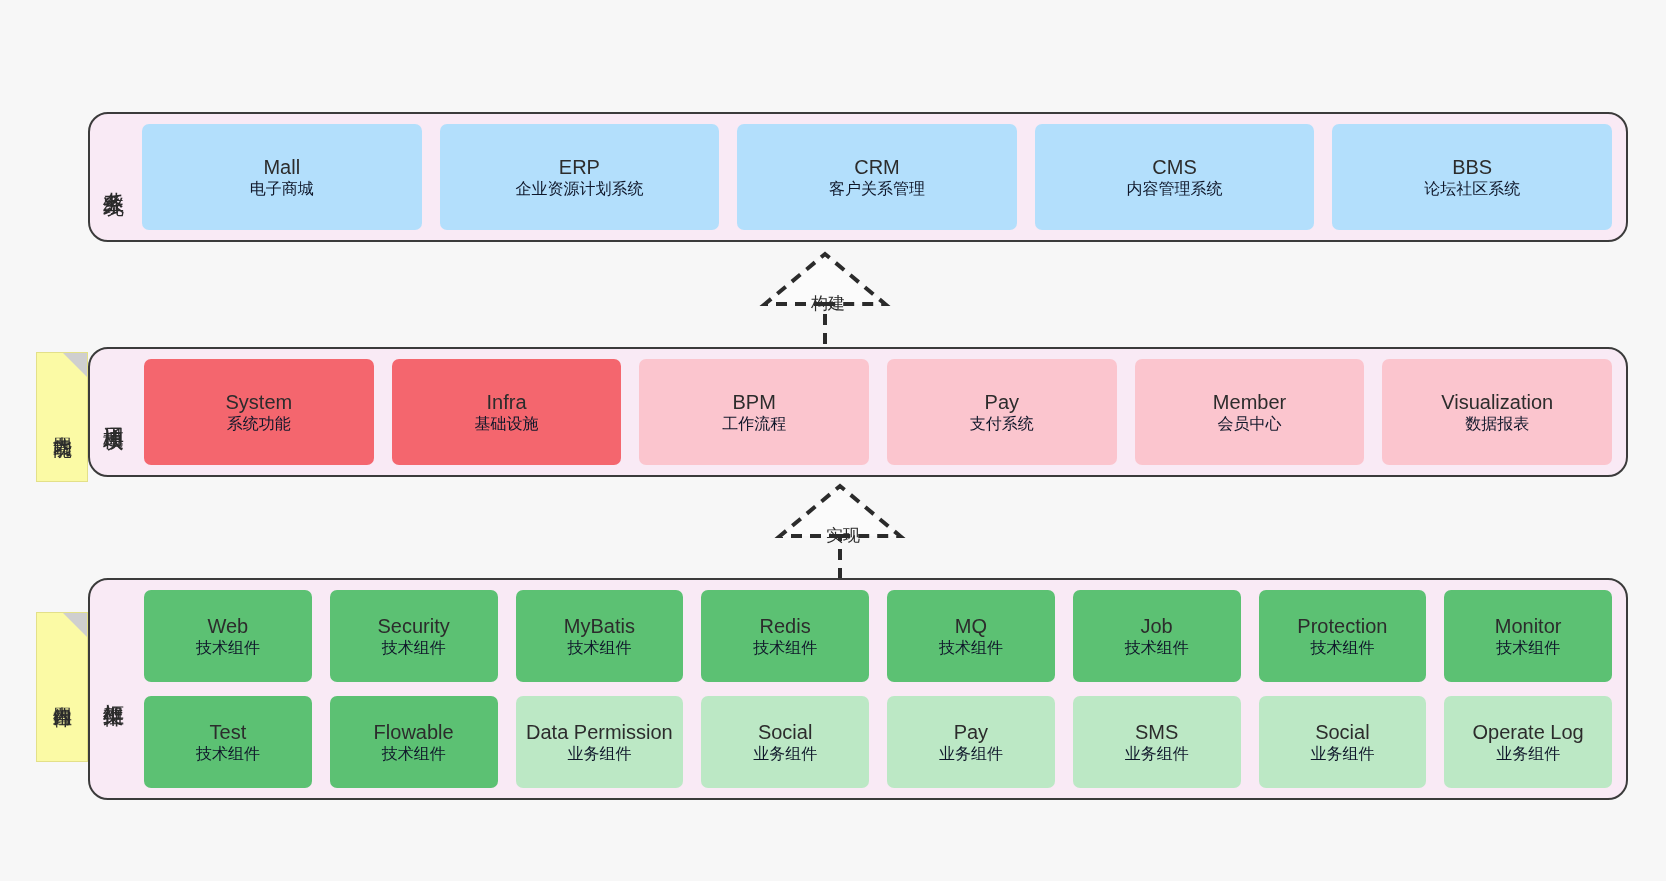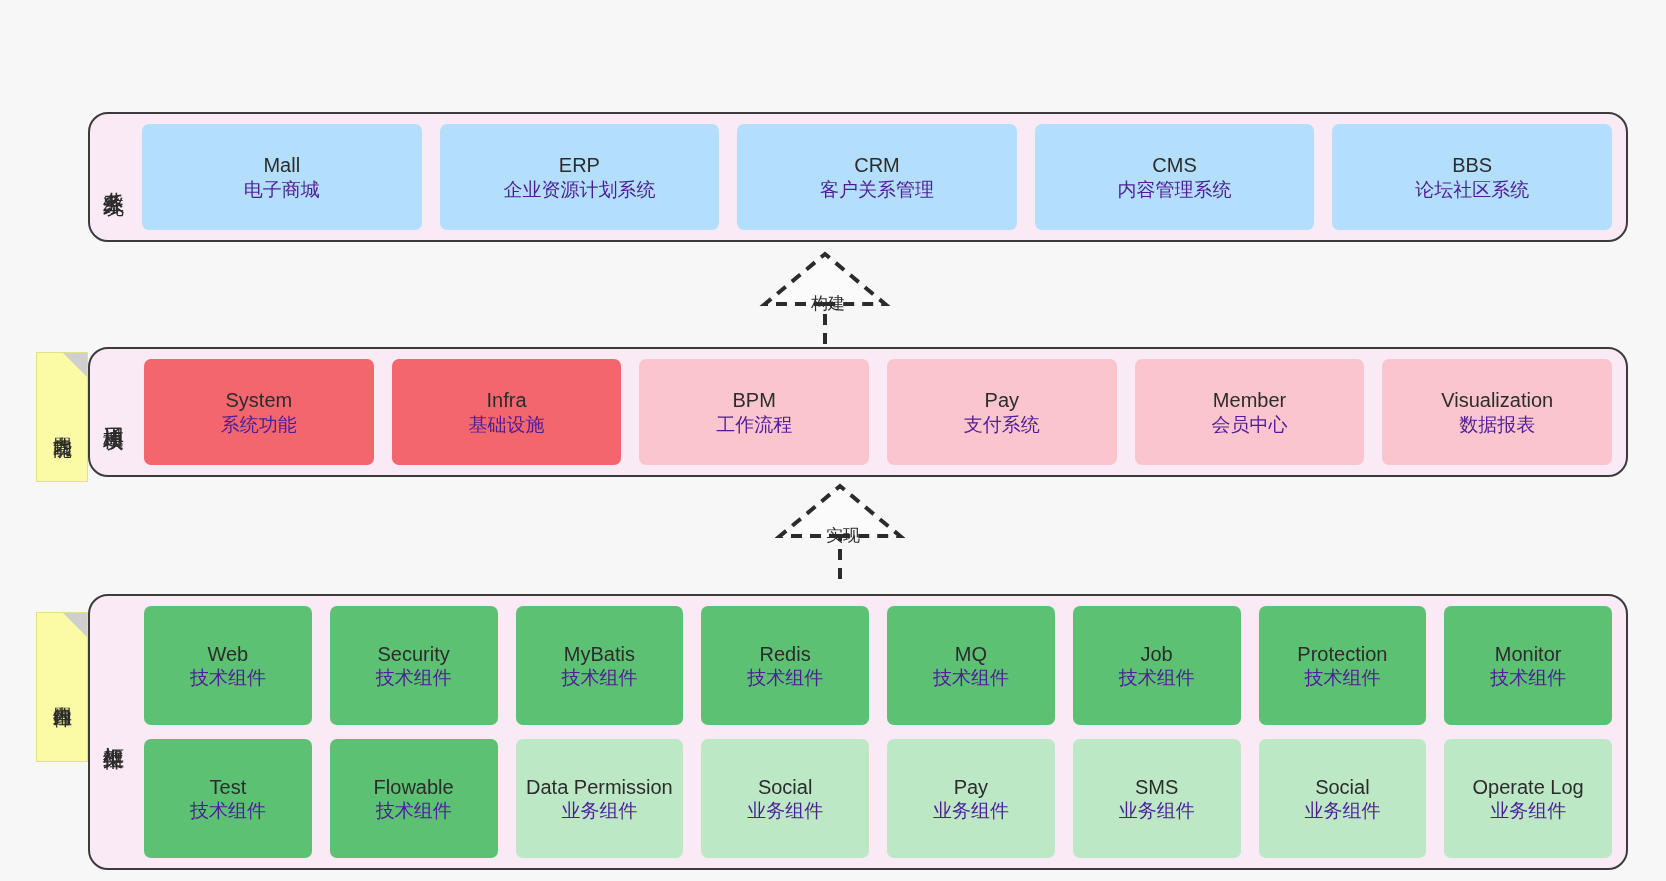--- a/index.html
+++ b/index.html
@@ -59,33 +59,33 @@
     display:flex;
     flex-direction:column;
     align-items:center;
     justify-content:center;
     text-align:center;
     line-height:1.22;
     box-sizing:border-box;
     padding:4px 3px;
   }
   .cell .en{font-size:20px;color:#2c2c2c;}
-  .cell .cn{font-size:19px;color:#4c1d95;}
+  .cell .cn{font-size:16px;color:#0f172a;}
 
   
   .c-blue{background:#b3dffc;}
   .c-red{background:#f4666e;}
   .c-pink{background:#fbc5ce;}
   .c-green{background:#5cc173;}
   .c-greenlight{background:#bce8c5;}
 
   
   #panel-business{left:88px;top:112px;width:1540px;height:130px;}
   #panel-modules{left:88px;top:347px;width:1540px;height:130px;}
-  #panel-framework{left:88px;top:578px;width:1540px;height:276px;margin-top:16px;}
+  #panel-framework{left:88px;top:578px;width:1540px;height:222px;}
 
   #panel-business  .panel-body{padding-left:6px;}
   #panel-framework .panel-body{gap:14px;}
 
   
   .sticky{
     position:absolute;
     width:52px;
     background:#fbfaa5;
     border:1px solid #e3e089;

